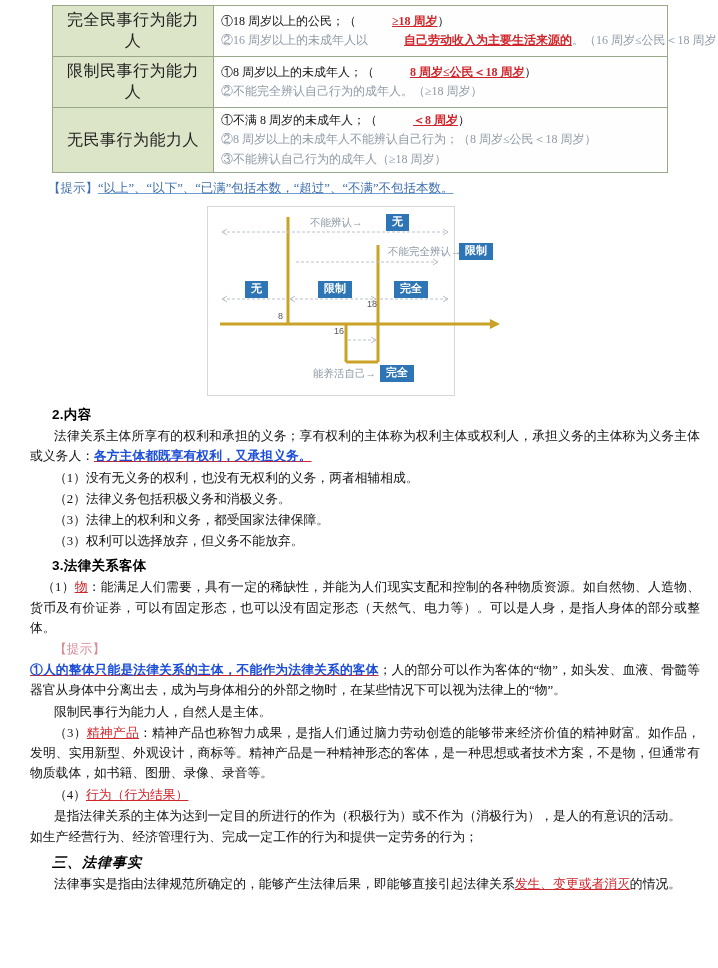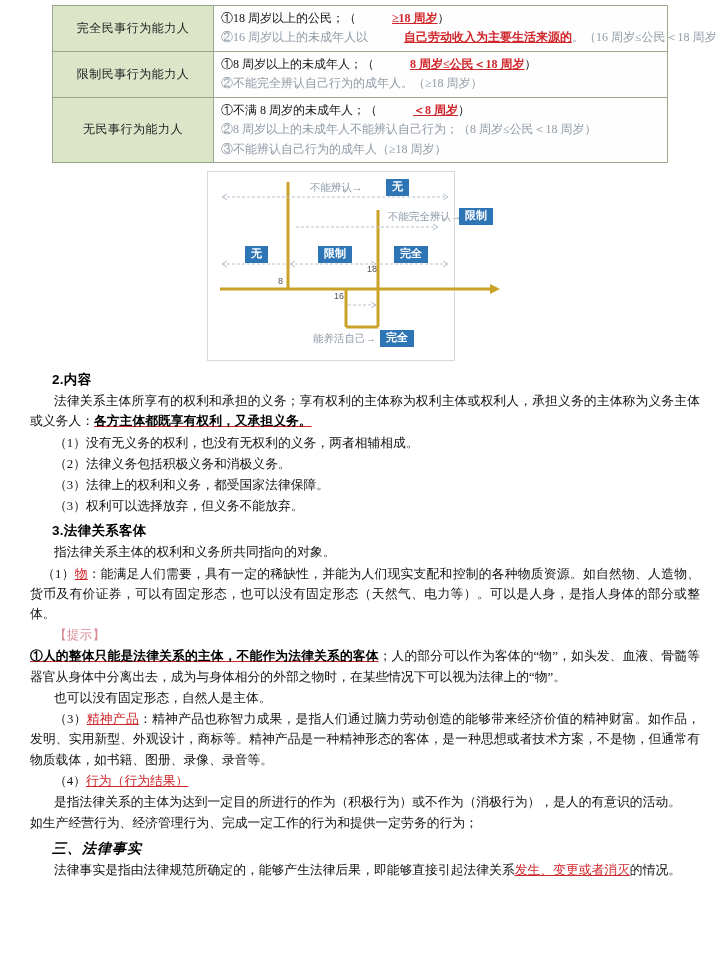--- a/index.html
+++ b/index.html
@@ -32,21 +32,21 @@
   }
   .cap-table td {
     border: 1px solid #9aa88a;
     vertical-align: middle;
     padding: 4px 6px;
   }
   .cap-table td.cat {
     width: 148px;
     background: #dde5c9;
     text-align: center;
-    font-size: 12px;
+    font-size: 16px;
     color: #222;
     letter-spacing: 0.5px;
   }
   .cap-table td.items {
     background: #fefefe;
     padding: 3px 7px;
   }
   .item-line {
     font-size: 12px;
     line-height: 1.62;
@@ -146,21 +146,21 @@
     color: #111;
   }
   p.indent { text-indent: 24px; }
   p.indent-sm { text-indent: 12px; }
   .red-u {
     color: #d0252a;
     text-decoration: underline;
     text-decoration-color: #d0252a;
   }
   .red-u-b {
-    color: #000000;
+    color: #1d4ed8;
     text-decoration: underline;
     text-decoration-color: #d0252a;
     font-weight: bold;
   }
   .tip-label-pink {
     color: #d98a95;
     font-size: 12.8px;
   }
 </style>
 </head>
@@ -188,20 +188,23 @@
         <td class="cat">无民事行为能力人</td>
         <td class="items">
           <div class="item-line"><span>①不满 8 周岁的未成年人；（</span><span class="ul-red">＜8 周岁</span><span>）</span></div>
           <div class="item-line dim"><span>②8 周岁以上的未成年人不能辨认自己行为；（8 周岁≤公民＜18 周岁）</span></div>
           <div class="item-line dim"><span>③不能辨认自己行为的成年人（≥18 周岁）</span></div>
         </td>
       </tr>
     </tbody>
   </table>
 
+  <div class="tip-blue">
+    <span class="label">【提示】</span><span class="u">“以上”、“以下”、“已满”包括本数，“超过”、“不满”不包括本数。</span>
+  </div>
 
   <div class="diagram-wrap">
     <svg width="298" height="188" viewBox="0 0 298 188">
 
       <line x1="12" y1="117" x2="282" y2="117" stroke="#c9a227" stroke-width="3"></line>
       <polygon points="282,112 292,117 282,122" fill="#c9a227"></polygon>
 
       <line x1="80" y1="10" x2="80" y2="117" stroke="#c9a227" stroke-width="3"></line>
 
       <line x1="170" y1="38" x2="170" y2="155" stroke="#c9a227" stroke-width="3"></line>
@@ -251,28 +254,27 @@
   <div class="body">
 
     <h3 class="head">2.内容</h3>
     <p class="para indent"><span>法律关系主体所享有的权利和承担的义务；享有权利的主体称为权利主体或权利人，承担义务的主体称为义务主体或义务人：</span><span class="red-u-b">各方主体都既享有权利，又承担义务。</span></p>
     <p class="para indent">（1）没有无义务的权利，也没有无权利的义务，两者相辅相成。</p>
     <p class="para indent">（2）法律义务包括积极义务和消极义务。</p>
     <p class="para indent">（3）法律上的权利和义务，都受国家法律保障。</p>
     <p class="para indent">（3）权利可以选择放弃，但义务不能放弃。</p>
 
     <h3 class="head">3.法律关系客体</h3>
-    <p class="para indent">指法律关系主体的权利和义务所共同指向的对象。</p>
 
     <p class="para indent-sm"><span>（1）</span><span class="red-u">物</span><span>：能满足人们需要，具有一定的稀缺性，并能为人们现实支配和控制的各种物质资源。如自然物、人造物、货币及有价证券，可以有固定形态，也可以没有固定形态（天然气、电力等）。可以是人身，是指人身体的部分或整体。</span></p>
 
 
     <p class="para indent"><span class="tip-label-pink">【提示】</span></p>
     <p class="para"><span class="red-u-b">①人的整体只能是法律关系的主体，不能作为法律关系的客体</span><span>；人的部分可以作为客体的“物”，如头发、血液、骨髓等器官从身体中分离出去，成为与身体相分的外部之物时，在某些情况下可以视为法律上的“物”。</span></p>
-    <p class="para indent">也可以没有固定形态，自然人是主体。</p>
+    <p class="para indent">限制民事行为能力人，自然人是主体。</p>
 
     <p class="para indent"><span>（3）</span><span class="red-u">精神产品</span><span>：精神产品也称智力成果，是指人们通过脑力劳动创造的能够带来经济价值的精神财富。如作品，发明、实用新型、外观设计，商标等。精神产品是一种精神形态的客体，是一种思想或者技术方案，不是物，但通常有物质载体，如书籍、图册、录像、录音等。</span></p>
 
     <p class="para indent"><span>（4）</span><span class="red-u">行为（行为结果）</span></p>
     <p class="para indent">是指法律关系的主体为达到一定目的所进行的作为（积极行为）或不作为（消极行为），是人的有意识的活动。</p>
     <p class="para">如生产经营行为、经济管理行为、完成一定工作的行为和提供一定劳务的行为；</p>
 
     <h3 class="head-cn">三、法律事实</h3>
     <p class="para indent"><span>法律事实是指由法律规范所确定的，能够产生法律后果，即能够直接引起法律关系</span><span class="red-u">发生、变更或者消灭</span><span>的情况。</span></p>
   </div>

